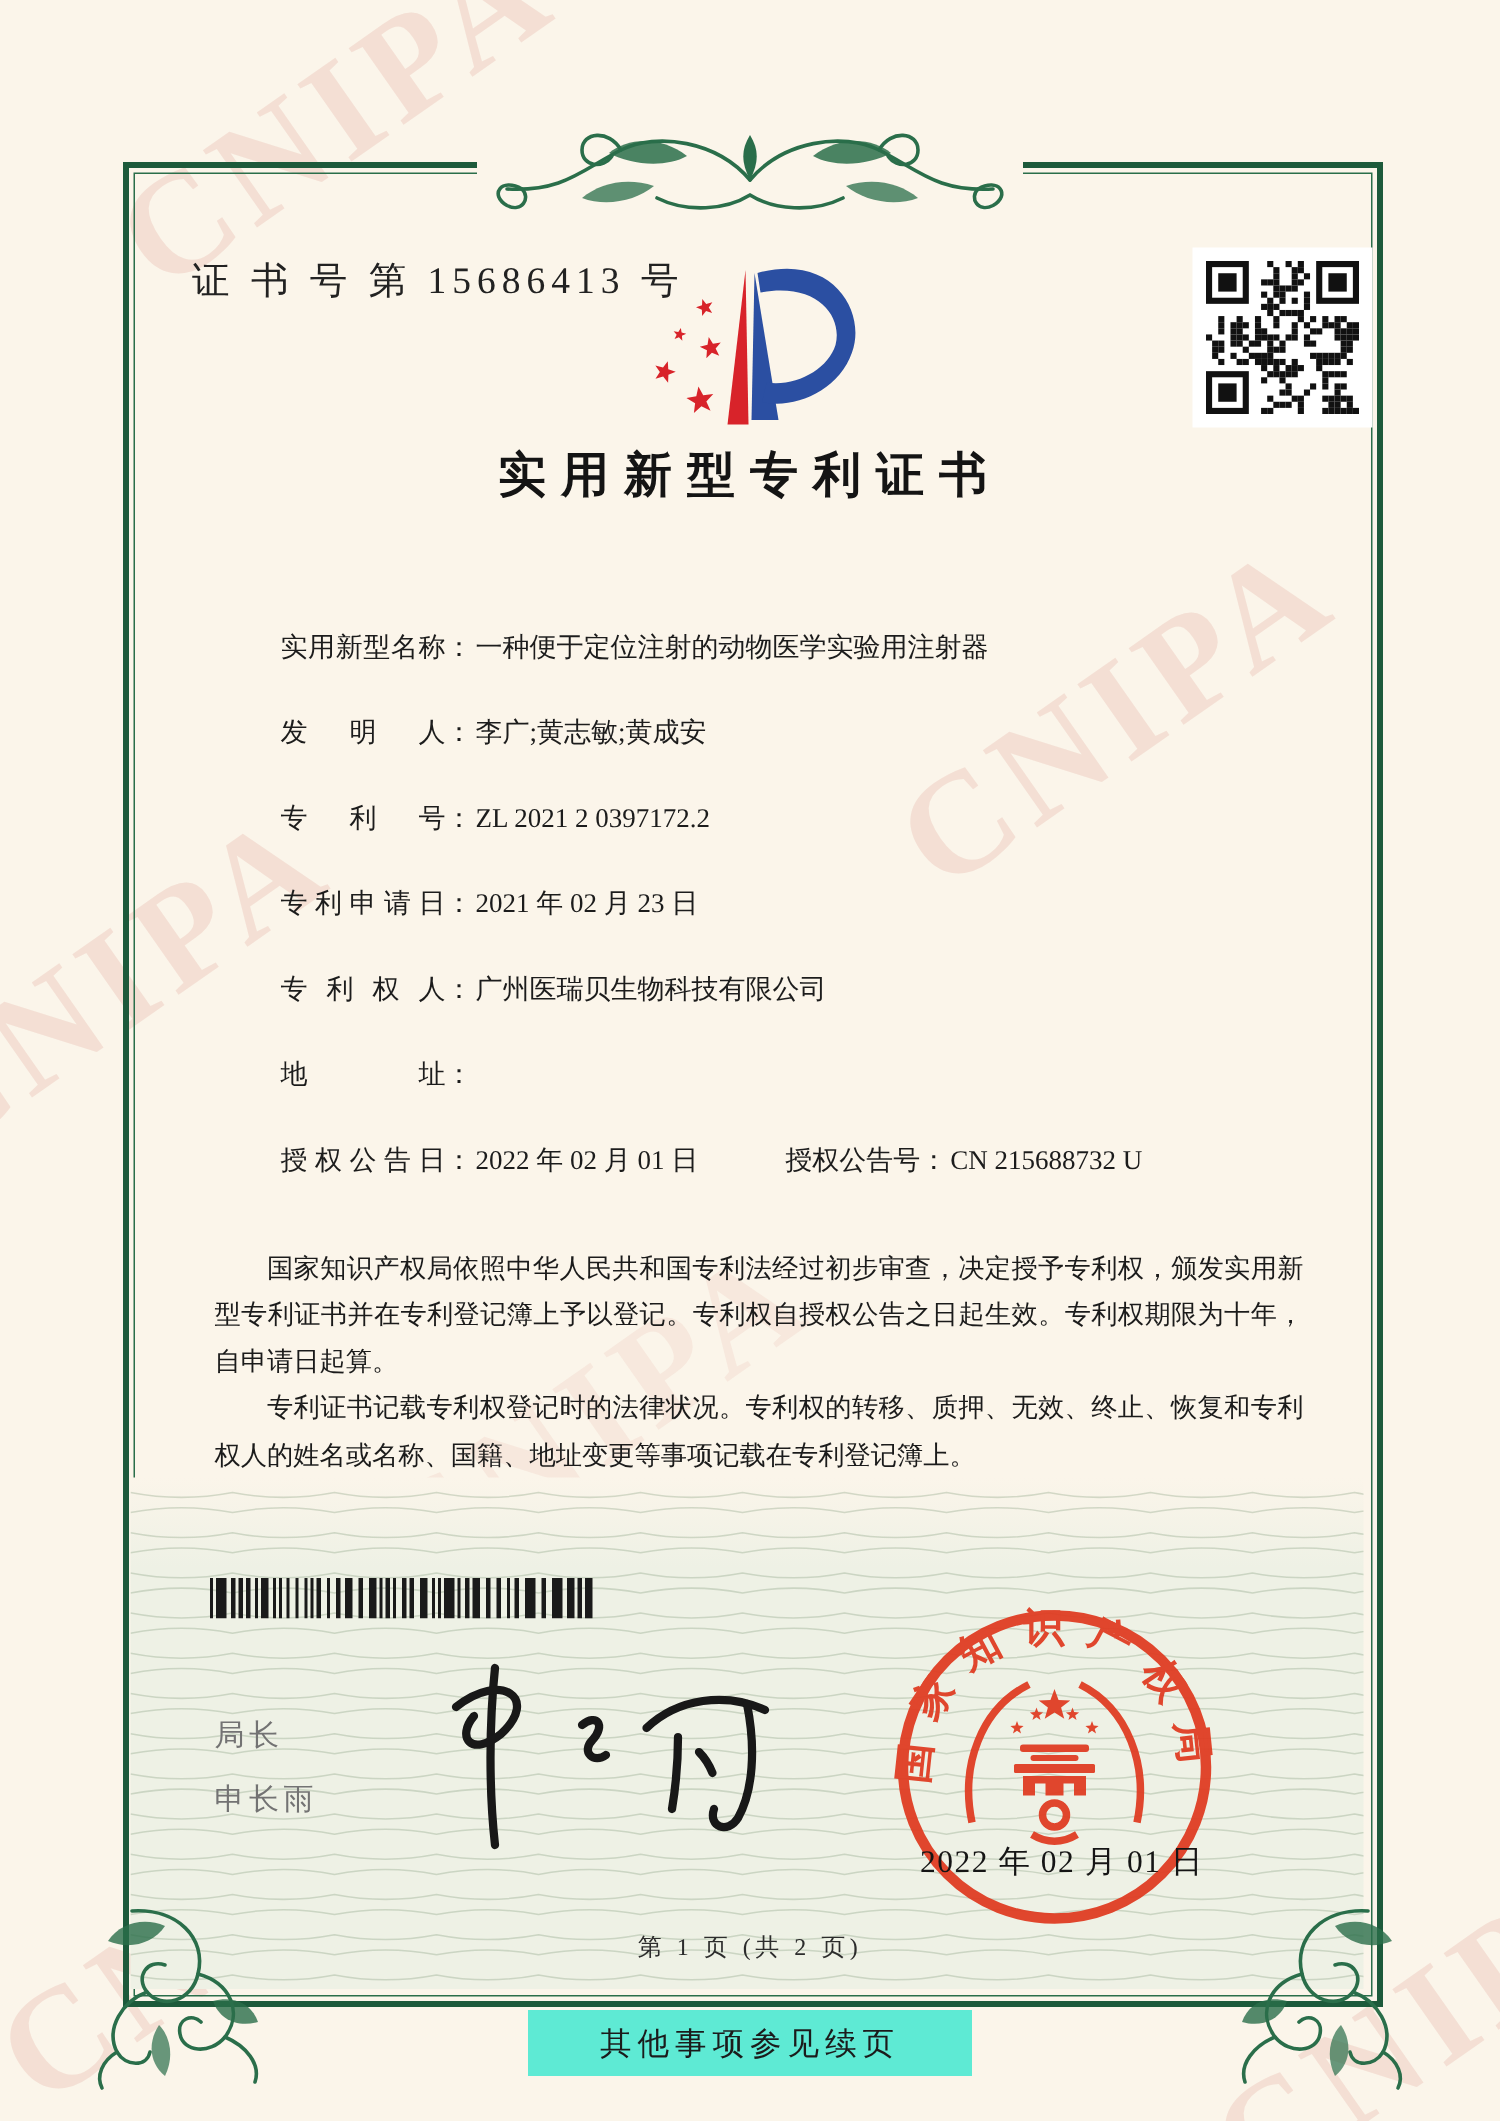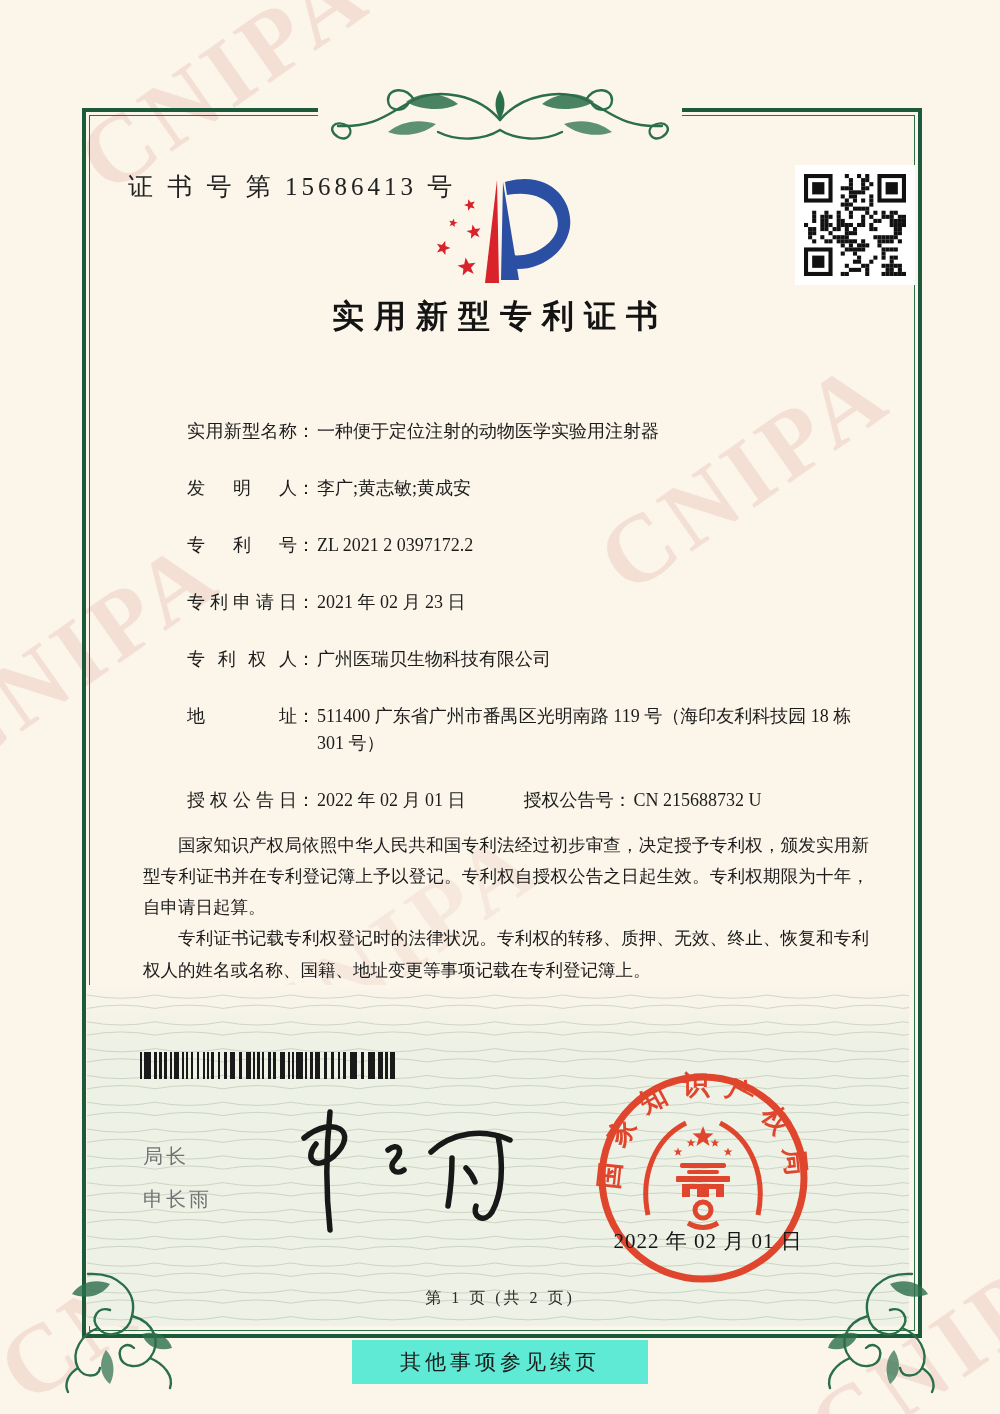--- a/index.html
+++ b/index.html
@@ -380,21 +380,20 @@
       <span class="fvalue">2021 年 02 月 23 日</span>
     </div>
     <div class="frow">
       <span class="flabel">专利权人</span>
       <span class="fcolon">：</span>
       <span class="fvalue">广州医瑞贝生物科技有限公司</span>
     </div>
     <div class="frow">
       <span class="flabel">地址</span>
       <span class="fcolon">：</span>
-      <span class="fvalue">511400 广东省广州市番禺区光明南路 119 号（海印友利科技园 18 栋 301 号）</span>
     </div>
     <div class="frow grow">
       <span class="flabel">授权公告日</span>
       <span class="fcolon">：</span>
       <span>2022 年 02 月 01 日</span>
       <span class="glabel2">授权公告号</span>
       <span class="fcolon">：</span>
       <span>CN 215688732 U</span>
     </div>
   </div>

